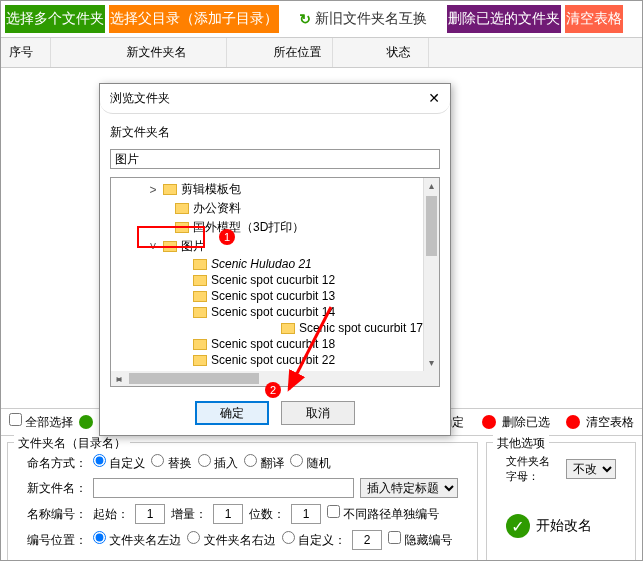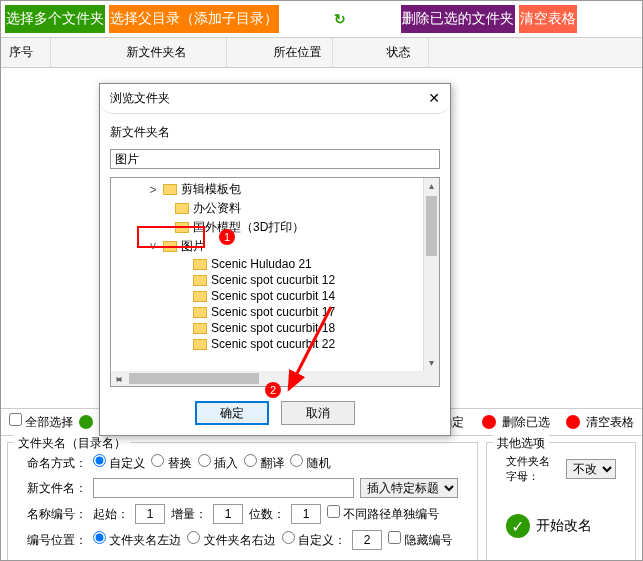--- a/index.html
+++ b/index.html
@@ -62,20 +62,21 @@
   </style>
 </head>
 <body>
 
 <div class="toolbar">
   <button class="btn btn-green">选择多个文件夹</button>
   <button class="btn btn-orange">选择父目录（添加子目录）</button>
   <div style="flex:0.3"></div>
   <button class="btn btn-swap">
     <span class="swap-icon">↻</span>
+    <span>新旧文件夹名互换</span>
   </button>
   <div style="flex:0.3"></div>
   <button class="btn btn-pink">删除已选的文件夹</button>
   <button class="btn btn-tomato">清空表格</button>
 </div>
 
 <div class="table-header">
   <div class="col-seq">序号</div>
   <div class="col-new">新文件夹名</div>
   <div class="col-loc">所在位置</div>
@@ -176,36 +177,41 @@
           <div class="tree-node" style="padding-left: 48px;">
             <span class="expand-icon">&nbsp;</span>
             <span class="folder"></span>
             <span>国外模型（3D打印）</span>
           </div>
           <div class="tree-node" style="padding-left: 36px;">
             <span class="expand-icon">˅</span>
             <span class="folder"></span>
             <span>图片</span>
           </div>
-          <div class="tree-node" style="padding-left: 66px;">
+          <div class="tree-node" style="padding-left: 66px; font-style: italic;">
             <span class="expand-icon">&nbsp;</span>
             <span class="folder"></span>
             <span>Scenic Huludao 21</span>
           </div>
           <div class="tree-node" style="padding-left: 66px;">
             <span class="expand-icon">&nbsp;</span>
             <span class="folder"></span>
             <span>Scenic spot cucurbit 12</span>
           </div>
           <div class="tree-node" style="padding-left: 66px;">
             <span class="expand-icon">&nbsp;</span>
             <span class="folder"></span>
+            <span>Scenic spot cucurbit 13</span>
+          </div>
+          <div class="tree-node" style="padding-left: 66px;">
+            <span class="expand-icon">&nbsp;</span>
+            <span class="folder"></span>
             <span>Scenic spot cucurbit 14</span>
           </div>
-          <div class="tree-node" style="padding-left: 66px;">
+          <div class="tree-node" style="padding-left: 66px; justify-content: flex-end;">
             <span class="expand-icon">&nbsp;</span>
             <span class="folder"></span>
             <span>Scenic spot cucurbit 17</span>
           </div>
           <div class="tree-node" style="padding-left: 66px;">
             <span class="expand-icon">&nbsp;</span>
             <span class="folder"></span>
             <span>Scenic spot cucurbit 18</span>
           </div>
           <div class="tree-node" style="padding-left: 66px;">

